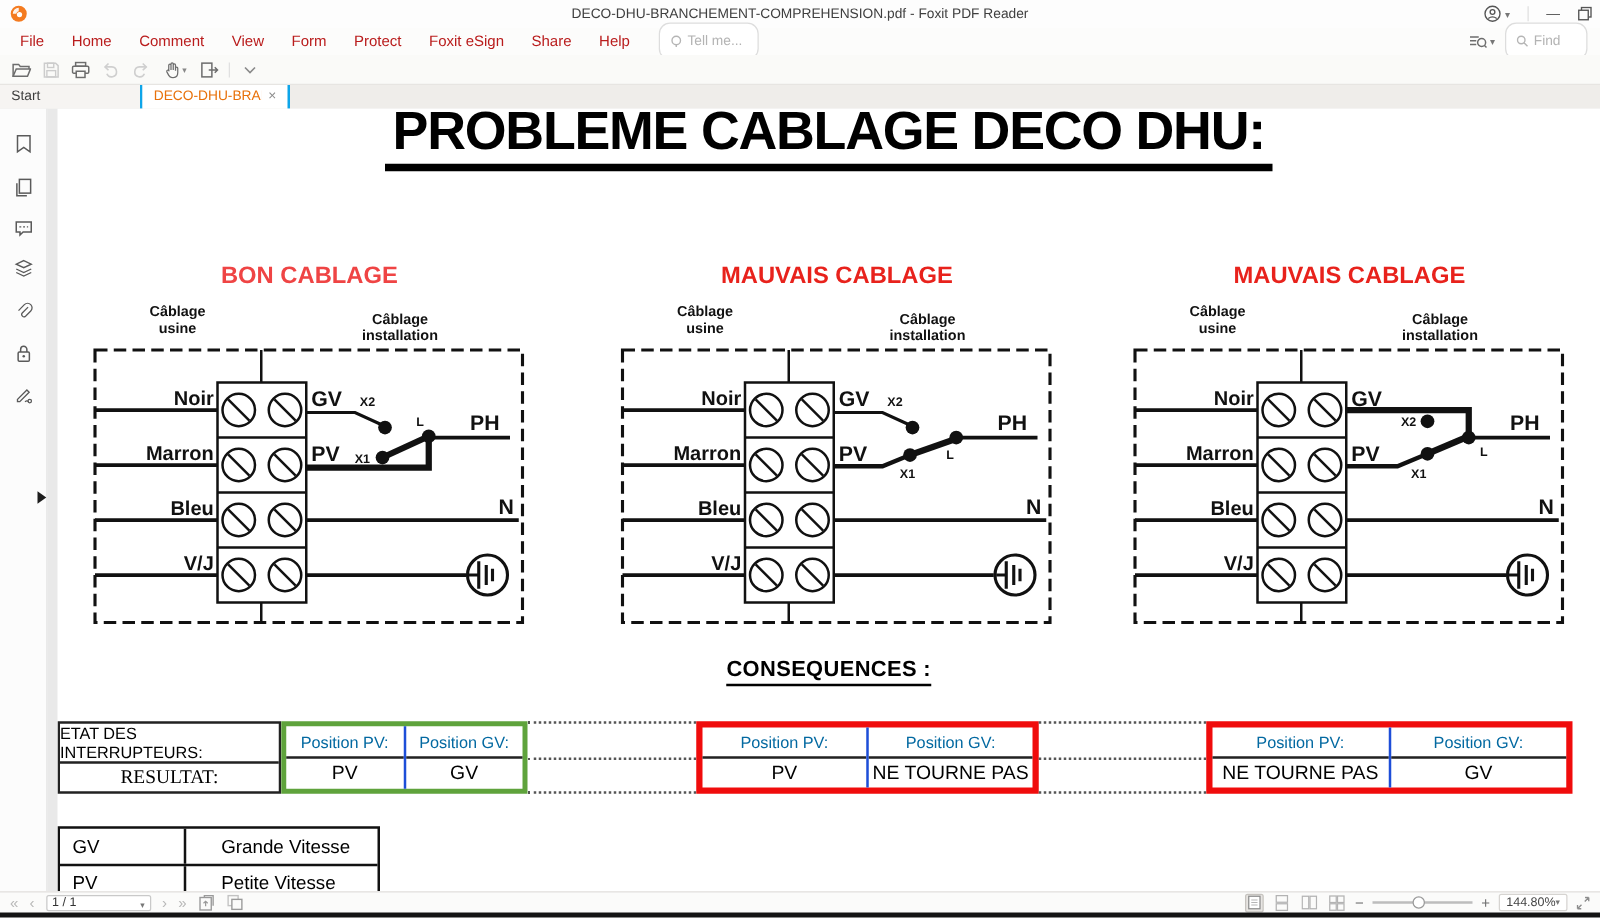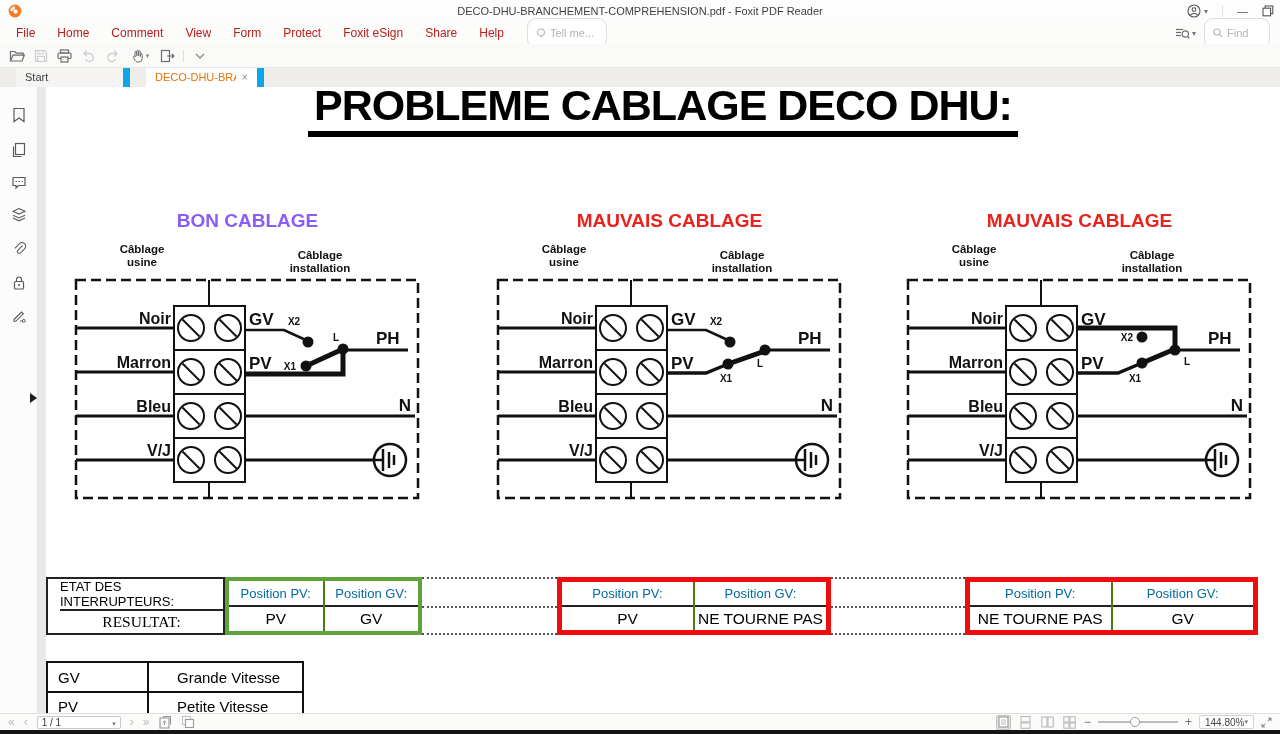--- a/index.html
+++ b/index.html
@@ -15,21 +15,21 @@
   #menubar { position:absolute; left:0; top:22px; width:1280px; height:22px; background:#fcfcfb; display:flex; align-items:center; }
   .menu-item { font-size:12px; color:#b91c1c; padding:0 11px; line-height:22px; cursor:default; }
   .pill { height:30px; border:1px solid #ddd; border-radius:9px; display:flex; align-items:center; gap:4px; padding:0 8px; background:#fff; }
   .pill .ph { font-size:11px; color:#b3b3b3; }
   #menubar-right { margin-left:auto; display:flex; align-items:center; gap:8px; padding-right:10px; }
   
   #toolbar { position:absolute; left:0; top:44px; width:1280px; height:24px; background:#fafaf8; border-bottom:1px solid #e7e5e2; display:flex; align-items:center; gap:7px; padding-left:8px; }
   .ticon { width:17px; height:17px; display:flex; align-items:center; justify-content:center; }
   
   #tabbar { position:absolute; left:0; top:68px; width:1280px; height:19px; background:#efedeA; display:flex; }
-  .tab { height:19px; line-height:19px; font-size:11px; padding:0 9px; border-right:7px solid #0ea5e9;margin-left:16px; }
+  .tab { height:19px; line-height:19px; font-size:11px; padding:0 9px; border-right:2px solid #0ea5e9; }
   #tab-start { width:114px; background:#f6f4f2; color:#3c3c3c; }
   #tab-doc { width:118px; background:#ffffff; color:#e8710a; display:flex; align-items:center; gap:6px; }
   #tab-doc .close { color:#8b8b8b; font-size:11px; }
   
   #main { position:absolute; left:0; top:87px; width:1280px; height:626px; background:#e9e9e9; }
   #sidebar { position:absolute; left:0; top:0; width:38px; height:626px; background:#fcfcfc; border-right:1px solid #e3e3e3; }
   .sb-icon { position:absolute; left:11px; width:16px; height:16px; }
   #panel-arrow { position:absolute; left:30px; top:306px; width:0; height:0; border-top:5px solid transparent; border-bottom:5px solid transparent; border-left:7px solid #1d1d1d; }
   #page { position:absolute; left:46px; top:0; width:1234px; height:626px; background:#ffffff; overflow:hidden; }
   
@@ -39,26 +39,26 @@
   #banner { display:inline-block; border:4px solid #FFC000; font-size:20px; font-weight:500; color:#000; padding:3px 13px; background:#fff; }
   .diagram { position:absolute; top:122px; width:355px; }
   .dg-header { text-align:center; font-size:19px; font-weight:600; height:26px; line-height:24px; }
   .dg-svg { display:block; }
   #consequences-wrap { position:absolute; left:0; top:438px; width:100%; text-align:center; }
   #consequences { display:inline-block; font-size:17.5px; font-weight:bold; border-bottom:2px solid #000; padding-bottom:1px; letter-spacing:.3px; }
   
   #results { position:absolute; left:0; top:490px; width:1212px; height:58px; }
   .rt-block { position:absolute; top:0; height:58px; background:#fff; display:flex; }
   #rt-headcol { left:0; width:179px; border:2px solid #222; flex-direction:column; }
-  #rt-headcol .cell { flex:1; display:flex; align-items:center; justify-content:center;margin-left:12px; }
+  #rt-headcol .cell { flex:1; display:flex; align-items:center; justify-content:center; }
   #rt-headcol .cell + .cell { border-top:2px solid #222;font-family:Liberation Serif, serif; }
   .group-good { border:4px solid #5FA33C; }
   .group-bad  { border:5px solid #F00C0C; }
   .rt-col { flex:1; display:flex; flex-direction:column; }
-  .rt-col + .rt-col { border-left:2px solid #4d7c0f; }
+  .rt-col + .rt-col { border-left:2px solid #1d4ed8; }
   .rt-col .hcell, .rt-col .vcell { flex:1; display:flex; align-items:center; justify-content:center; }
   .rt-col .vcell { border-top:2px solid #222; }
   .hcell { font-size:13px; color:#0369a1; font-weight:500; }
   .vcell { font-size:15.5px; color:#000; font-weight:500; white-space:nowrap; }
   #rt-headcol .r1 { font-size:13px; font-weight:500; }
   #rt-headcol .r2 { font-size:15.5px; font-weight:500; }
   .rt-gap { position:absolute; top:0; height:58px; border-top:2px dotted #555; border-bottom:2px dotted #555; }
   .rt-gap .mid { height:29px; border-bottom:2px dotted #555; }
   
   #legend { position:absolute; left:0; top:574px; width:258px; border:2px solid #111; }
@@ -238,21 +238,21 @@
         <path d="M9 13.5 q1.5-1.5 3 0" fill="none" stroke="#5a5a5a" stroke-width="1"></path>
         <circle cx="12.8" cy="12.8" r="1.4" fill="none" stroke="#5a5a5a" stroke-width="1"></circle>
       </svg>
   </div>
   <div id="panel-arrow"></div>
 
   <div id="page">
     <div id="doc-title-wrap"><span id="doc-title">PROBLEME CABLAGE DECO DHU:</span></div>
 
     <div class="diagram" style="left:24px">
-      <div class="dg-header" style="color: #8b5cf6;">BON CABLAGE</div>
+      <div class="dg-header" style="color: #ef4444;">BON CABLAGE</div>
       <svg class="dg-svg" width="355" height="270" viewBox="0 0 355 270">
           <text x="72" y="18" font-size="11.5" font-weight="bold" text-anchor="middle" fill="#111">Câblage</text>
           <text x="72" y="31" font-size="11.5" font-weight="bold" text-anchor="middle" fill="#111">usine</text>
           <text x="250" y="24" font-size="11.5" font-weight="bold" text-anchor="middle" fill="#111">Câblage</text>
           <text x="250" y="37" font-size="11.5" font-weight="bold" text-anchor="middle" fill="#111">installation</text>
           <rect x="6" y="45" width="342" height="218" fill="none" stroke="#111" stroke-width="2.5" stroke-dasharray="10 5"></rect>
           <line x1="139" y1="45" x2="139" y2="263" stroke="#111" stroke-width="2"></line>
           <rect x="104" y="71" width="71" height="176" fill="#fff" stroke="#111" stroke-width="2"></rect>
           <line x1="104" y1="115" x2="175" y2="115" stroke="#111" stroke-width="2"></line>
           <line x1="104" y1="159" x2="175" y2="159" stroke="#111" stroke-width="2"></line>
@@ -418,20 +418,21 @@
           <text x="231" y="106" font-size="10" font-weight="bold" text-anchor="end" fill="#111">X2</text>
           <path d="M175 138 H216 L240 128" fill="none" stroke="#111" stroke-width="3.5"></path>
           <line x1="240" y1="128" x2="273" y2="114" stroke="#111" stroke-width="5"></line>
           <circle cx="240" cy="128" r="5.5" fill="#111"></circle>
           <text x="233" y="147" font-size="10" font-weight="bold" text-anchor="middle" fill="#111">X1</text>
           <circle cx="273" cy="115" r="5.5" fill="#111"></circle>
           <text x="282" y="130" font-size="10" font-weight="bold" text-anchor="start" fill="#111">L</text>
         </svg>
     </div>
 
+    <div id="consequences-wrap"><span id="consequences">CONSEQUENCES :</span></div>
 
     <div id="results">
       <div id="rt-headcol" class="rt-block">
         <div class="cell r1">ETAT DES INTERRUPTEURS:</div>
         <div class="cell r2">RESULTAT:</div>
       </div>
       <div class="rt-block group-good" style="left:179px; width:197px;">
           <div class="rt-col">
             <div class="hcell">Position PV:</div>
             <div class="vcell">PV</div>

